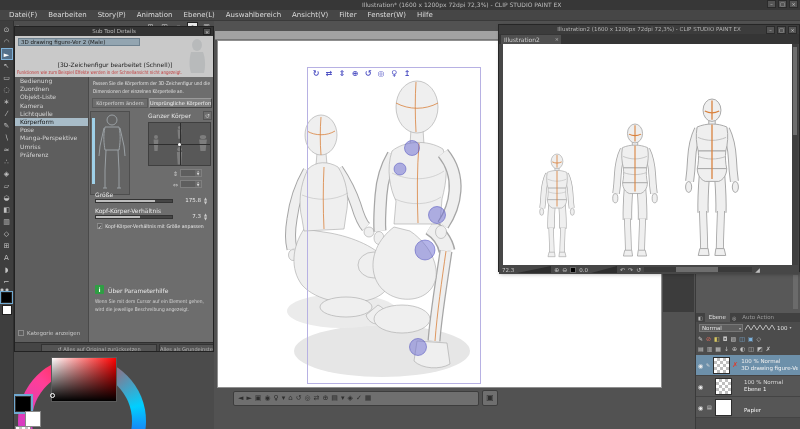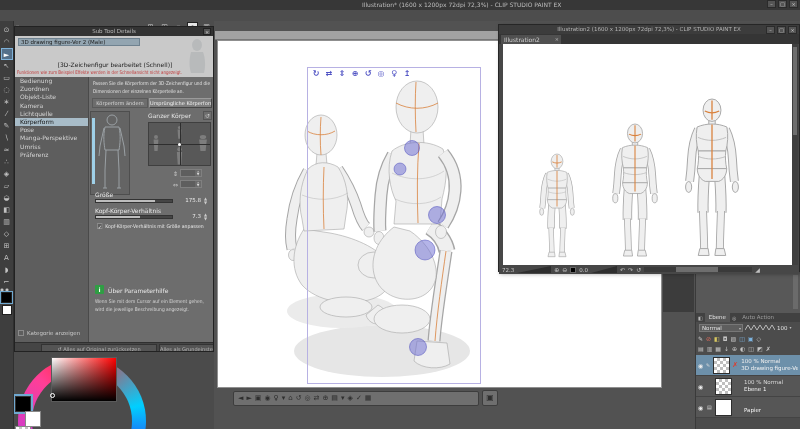--- a/index.html
+++ b/index.html
@@ -189,20 +189,32 @@
 
   <div id="titlebar" class="ab">
     <span class="t nw">Illustration* (1600 x 1200px 72dpi 72,3%) - CLIP STUDIO PAINT EX</span>
     <span class="winctl">
         <span>–</span>
         <span>□</span>
         <span>×</span>
       </span>
   </div>
 
+  <div id="menubar" class="ab">
+      <span class="menu-item">Datei(F)</span>
+      <span class="menu-item">Bearbeiten</span>
+      <span class="menu-item">Story(P)</span>
+      <span class="menu-item">Animation</span>
+      <span class="menu-item">Ebene(L)</span>
+      <span class="menu-item">Auswahlbereich</span>
+      <span class="menu-item">Ansicht(V)</span>
+      <span class="menu-item">Filter</span>
+      <span class="menu-item">Fenster(W)</span>
+      <span class="menu-item">Hilfe</span>
+    </div>
 
   <div id="commandbar" class="ab">
     <span class="coll">« «</span>
     <span id="cmdicons">
         <span class="ci">⊞</span>
         <span class="ci">◫</span>
         <span class="ci dim">▾</span>
         <span class="ci boxed">◉</span>
         <span class="ci">▣</span>
         <span class="ci">◳</span>

